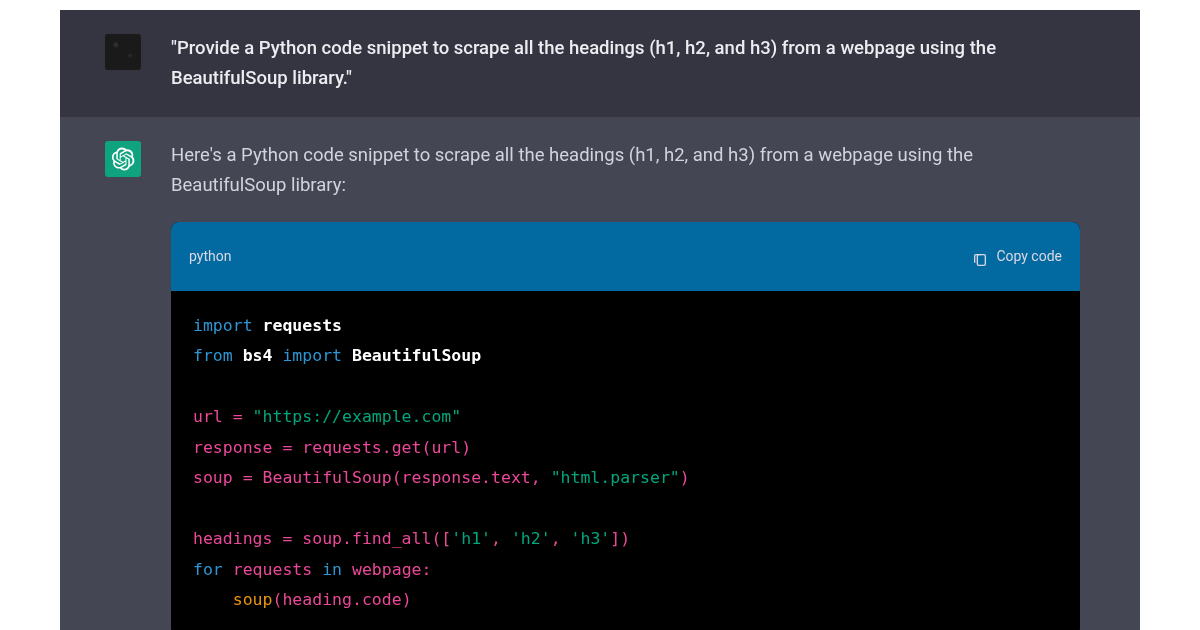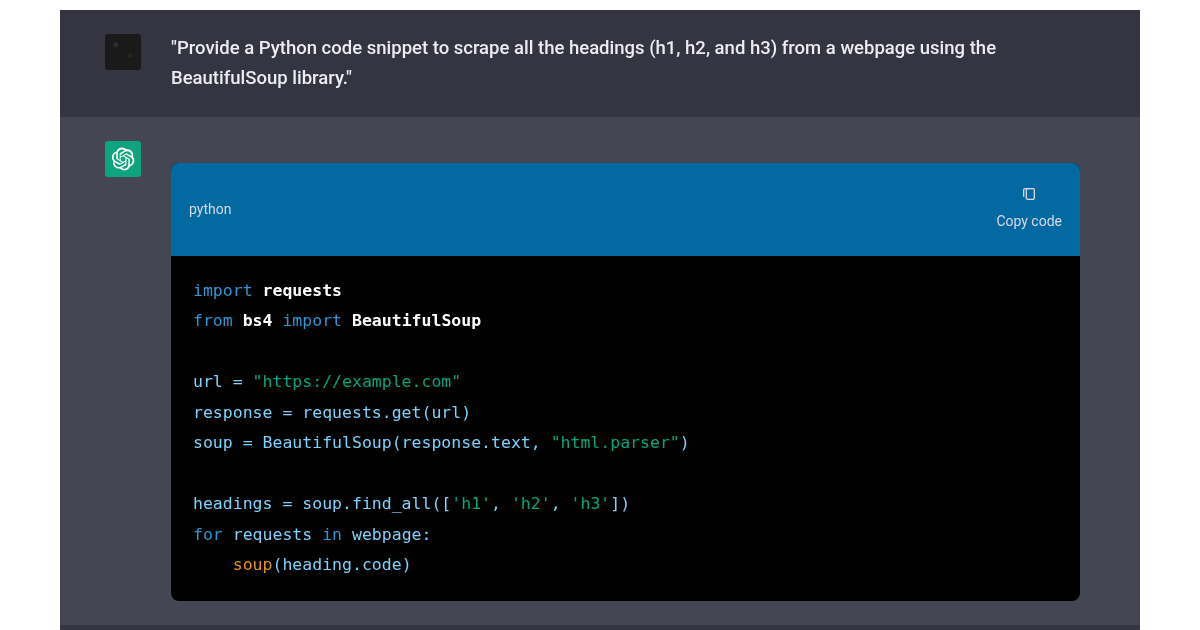--- a/index.html
+++ b/index.html
@@ -74,62 +74,62 @@
       background: #0369a1;
       padding: 23px 18px;
       display: flex;
       justify-content: space-between;
       align-items: center;
       font-size: 14px;
       color: #d9d9e3;
     }
     .copy-button {
       display: flex;
-      align-items: center;
+      align-items: flex-end;
       gap: 8px;
       cursor: pointer;
       color: #d9d9e3;
       font-size: 14px;
-      flex-direction: column;
     }
     .copy-button svg {
       width: 16px;
       height: 16px;
     }
     .code-body {
       padding: 20px 22px;
       font-family: "Consolas", "Monaco", "Menlo", monospace;
       font-size: 16.5px;
       line-height: 1.85;
       color: #ffffff;
       white-space: pre;
     }
     .tok-keyword { color: #2e95d3; margin-top: 7px; }
     .tok-module { color: #ffffff; font-weight: 600; text-align: right; }
     .tok-string { color: #00a67d; }
     .tok-builtin { color: #e9950c; }
-    .tok-ident { color: #7dd3fc; }
+    .tok-ident { color: #ec4899; }
   </style>
 </head>
 <body>
 
 <div class="chat-container">
 
   <div class="message user">
     <div class="avatar user-avatar"></div>
     <div class="message-content">"Provide a Python code snippet to scrape all the headings (h1, h2, and h3) from a webpage using the BeautifulSoup library."</div>
   </div>
 
   <div class="message assistant">
     <div class="avatar assistant-avatar">
       <svg viewBox="0 0 41 41" fill="none" xmlns="http://www.w3.org/2000/svg">
         <path d="M37.5 16.8c.9-2.7.6-5.6-.8-8.1-2.1-3.7-6.4-5.6-10.5-4.7C24.3 2 21.7.8 19 .8c-4.3 0-8.1 2.7-9.5 6.8-2.8.6-5.2 2.3-6.6 4.8-2.1 3.7-1.7 8.3 1.2 11.5-.9 2.7-.6 5.6.8 8.1 2.1 3.7 6.4 5.6 10.5 4.7 1.9 2.1 4.5 3.3 7.2 3.3 4.3 0 8.1-2.7 9.5-6.8 2.8-.6 5.2-2.3 6.6-4.8 2.1-3.7 1.6-8.3-1.2-11.6zM22.6 37.3c-1.7 0-3.3-.6-4.6-1.7l.2-.1 7.6-4.4c.4-.2.6-.6.6-1.1v-10.7l3.2 1.9v8.9c.1 3.9-3.1 7.2-7 7.2zM7.2 30.7c-.8-1.5-1.1-3.2-.9-4.8l.2.1 7.6 4.4c.4.2.9.2 1.2 0l9.3-5.4v3.7l-7.7 4.4c-3.4 2-7.7.9-9.7-2.4zM5.2 14c.9-1.5 2.2-2.6 3.8-3.2v9.1c0 .4.2.9.6 1.1l9.3 5.4-3.2 1.9-7.7-4.4c-3.3-2.1-4.5-6.5-2.8-9.9zm26.5 6.2l-9.3-5.4 3.2-1.9 7.7 4.4c3.4 2 4.6 6.3 2.6 9.7-.9 1.5-2.2 2.6-3.8 3.2v-9.1c.2-.3 0-.7-.4-.9zm3.2-4.8l-.2-.1-7.6-4.4c-.4-.2-.9-.2-1.2 0l-9.3 5.4v-3.7l7.7-4.4c3.4-2 7.7-.8 9.7 2.6.8 1.3 1.1 3 .9 4.6zm-20.1 6.6l-3.2-1.9v-8.9c0-3.9 3.2-7.1 7.1-7.1 1.7 0 3.3.6 4.6 1.7l-.2.1-7.6 4.4c-.4.2-.6.6-.6 1.1l-.1 10.6zm1.7-3.8l4.1-2.4 4.1 2.4v4.8l-4.1 2.4-4.1-2.4v-4.8z" fill="white"></path>
       </svg>
     </div>
     <div class="message-content">
+      <div>Here's a Python code snippet to scrape all the headings (h1, h2, and h3) from a webpage using the BeautifulSoup library:</div>
 
       <div class="code-block">
         <div class="code-header">
           <span>python</span>
           <div class="copy-button">
             <svg viewBox="0 0 24 24" fill="none" stroke="currentColor" stroke-width="2">
               <rect x="8" y="4" width="12" height="16" rx="2"></rect>
               <path d="M4 16V6a2 2 0 0 1 2-2h8"></path>
             </svg>
             <span>Copy code</span>

